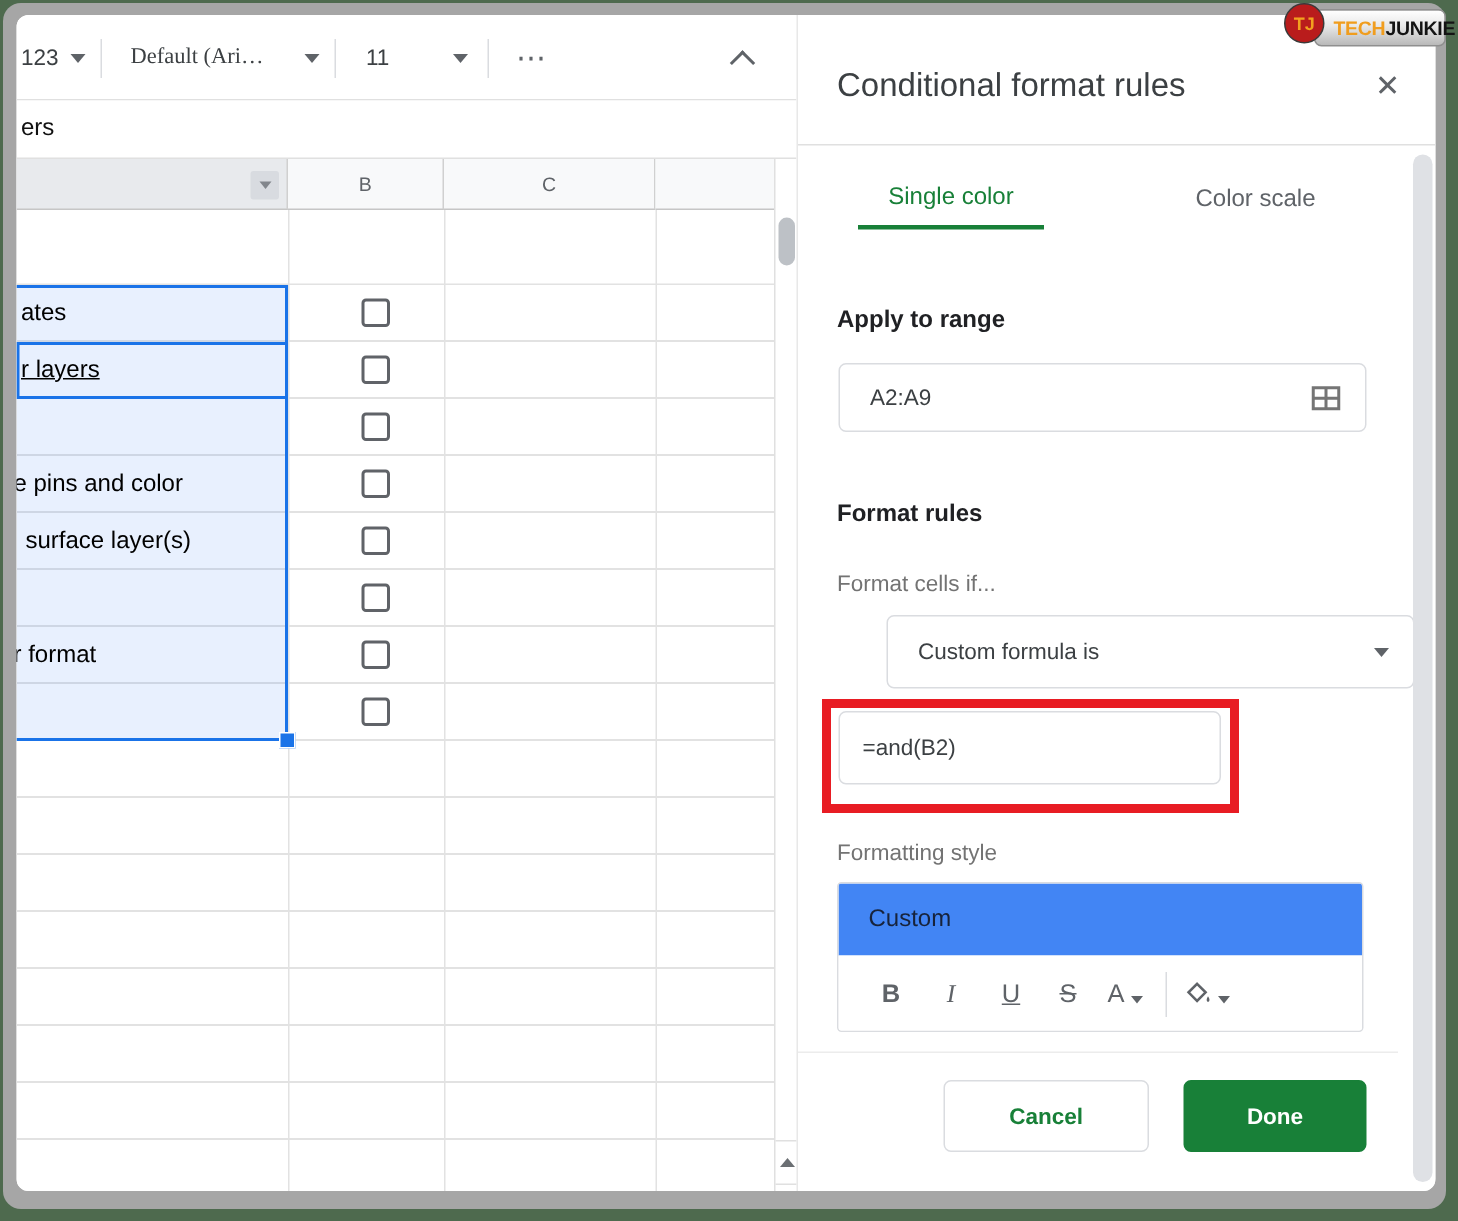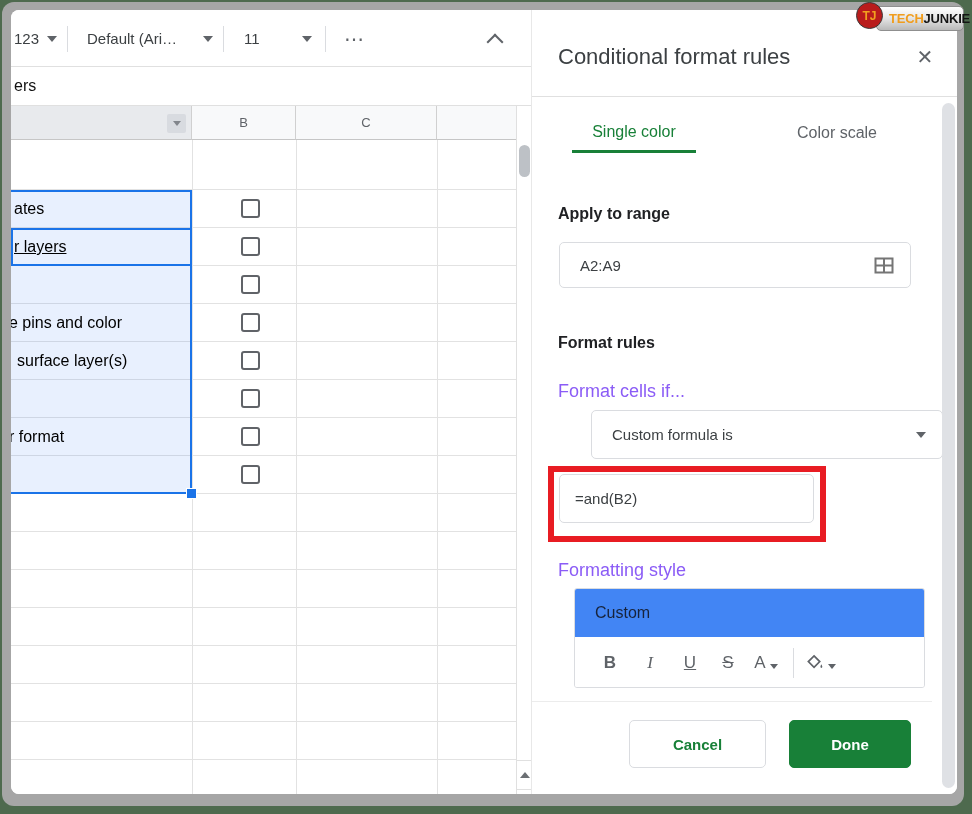--- a/index.html
+++ b/index.html
@@ -75,35 +75,35 @@
   .close-x { position:absolute; left:378px; top:32px; width:30px; height:30px;
              font-size:20px; color:#5f6368; display:flex; align-items:center; justify-content:center; cursor:pointer; }
   .panel-divider { position:absolute; left:0; top:86px; width:426px; height:1px; background:#e0e0e0; }
 
   .tab { position:absolute; top:103px; height:40px; display:flex; align-items:center; justify-content:center;
          font-size:16px; cursor:pointer; }
   .tab.active { color:#188038; font-weight:500; border-bottom:3px solid #188038; }
   .tab.inactive { color:#5f6368; }
 
   .sec-head { position:absolute; left:26px; font-size:16px; font-weight:700; color:#202124; }
-  .sub-label { position:absolute; left:26px; font-size:18px; color:#8b5cf6;text-align:right; }
+  .sub-label { position:absolute; left:26px; font-size:15px; color:#737373;text-align:right; }
 
   .field { position:absolute; left:27px; width:352px; border:1px solid #dadce0; border-radius:5px;
            background:#fff; display:flex; align-items:center; font-size:15px; color:#3c4043; }
   .range-field { top:232px; height:46px; padding:0 16px 0 20px; }
   .grid-icon { margin-left:auto; }
   .dd-field { top:400px; height:49px; padding:0 16px 0 20px; cursor:pointer;margin-left:32px; }
   .dd-field .caret-down { margin-left:auto; }
 
   .red-box { position:absolute; left:16px; top:456px; width:278px; height:76px; border:6px solid #e81c23; }
   .formula-input { position:absolute; left:5px; top:2px; width:255px; height:49px;
                    border:1px solid #dadce0; border-radius:5px; display:flex; align-items:center;
                    padding-left:15px; font-size:15px; color:#3c4043; background:#fff; }
 
-  .style-box { position:absolute; left:42px; top:578px; width:351px; height:100px;
+  .style-box { position:absolute; left:26px; top:578px; width:351px; height:100px;
                border:1px solid #dadce0; border-radius:3px; overflow:hidden; }
   .style-preview { position:absolute; left:0; top:0; width:100%; height:48px; background:#4285f4;
                    display:flex; align-items:center; padding-left:20px; font-size:16px; color:#17233b; }
   .style-toolbar { position:absolute; left:0; top:48px; width:100%; height:51px; background:#fff;
                    display:flex; align-items:center; }
   .fmt-btn { width:30px; height:30px; display:flex; align-items:center; justify-content:center;
              font-size:17px; color:#5f6368; cursor:pointer; }
   .fmt-b { font-weight:700; margin-left:20px; }
   .fmt-i { font-style:italic; font-family:"Liberation Serif", serif; margin-left:10px; }
   .fmt-u { text-decoration:underline; margin-left:10px; }
@@ -141,21 +141,21 @@
   <div class="window">
     <div class="content">
 
       <div class="toolbar">
         <div class="tb-item" style="left:3px;">
           <span>123</span>
           <span class="caret-down" style="margin-left:8px;"></span>
         </div>
         <div class="tb-divider" style="left:56px;"></div>
         <div class="tb-item" style="left:76px;">
-          <span style="width:100px; overflow:hidden; white-space:nowrap;">Default (Ari…</span>
+          <span style="width:100px; overflow:hidden; white-space:nowrap;font-family:Liberation Serif, serif;">Default (Ari…</span>
           <span class="caret-down" style="margin-left:16px;"></span>
         </div>
         <div class="tb-divider" style="left:212px;"></div>
         <div class="tb-item" style="left:233px;">
           <span>11</span>
           <span class="caret-down" style="margin-left:42px;"></span>
         </div>
         <div class="tb-divider" style="left:314px;"></div>
         <div class="tb-item" style="left:333px;">
           <span class="more-dots">⋯</span>

